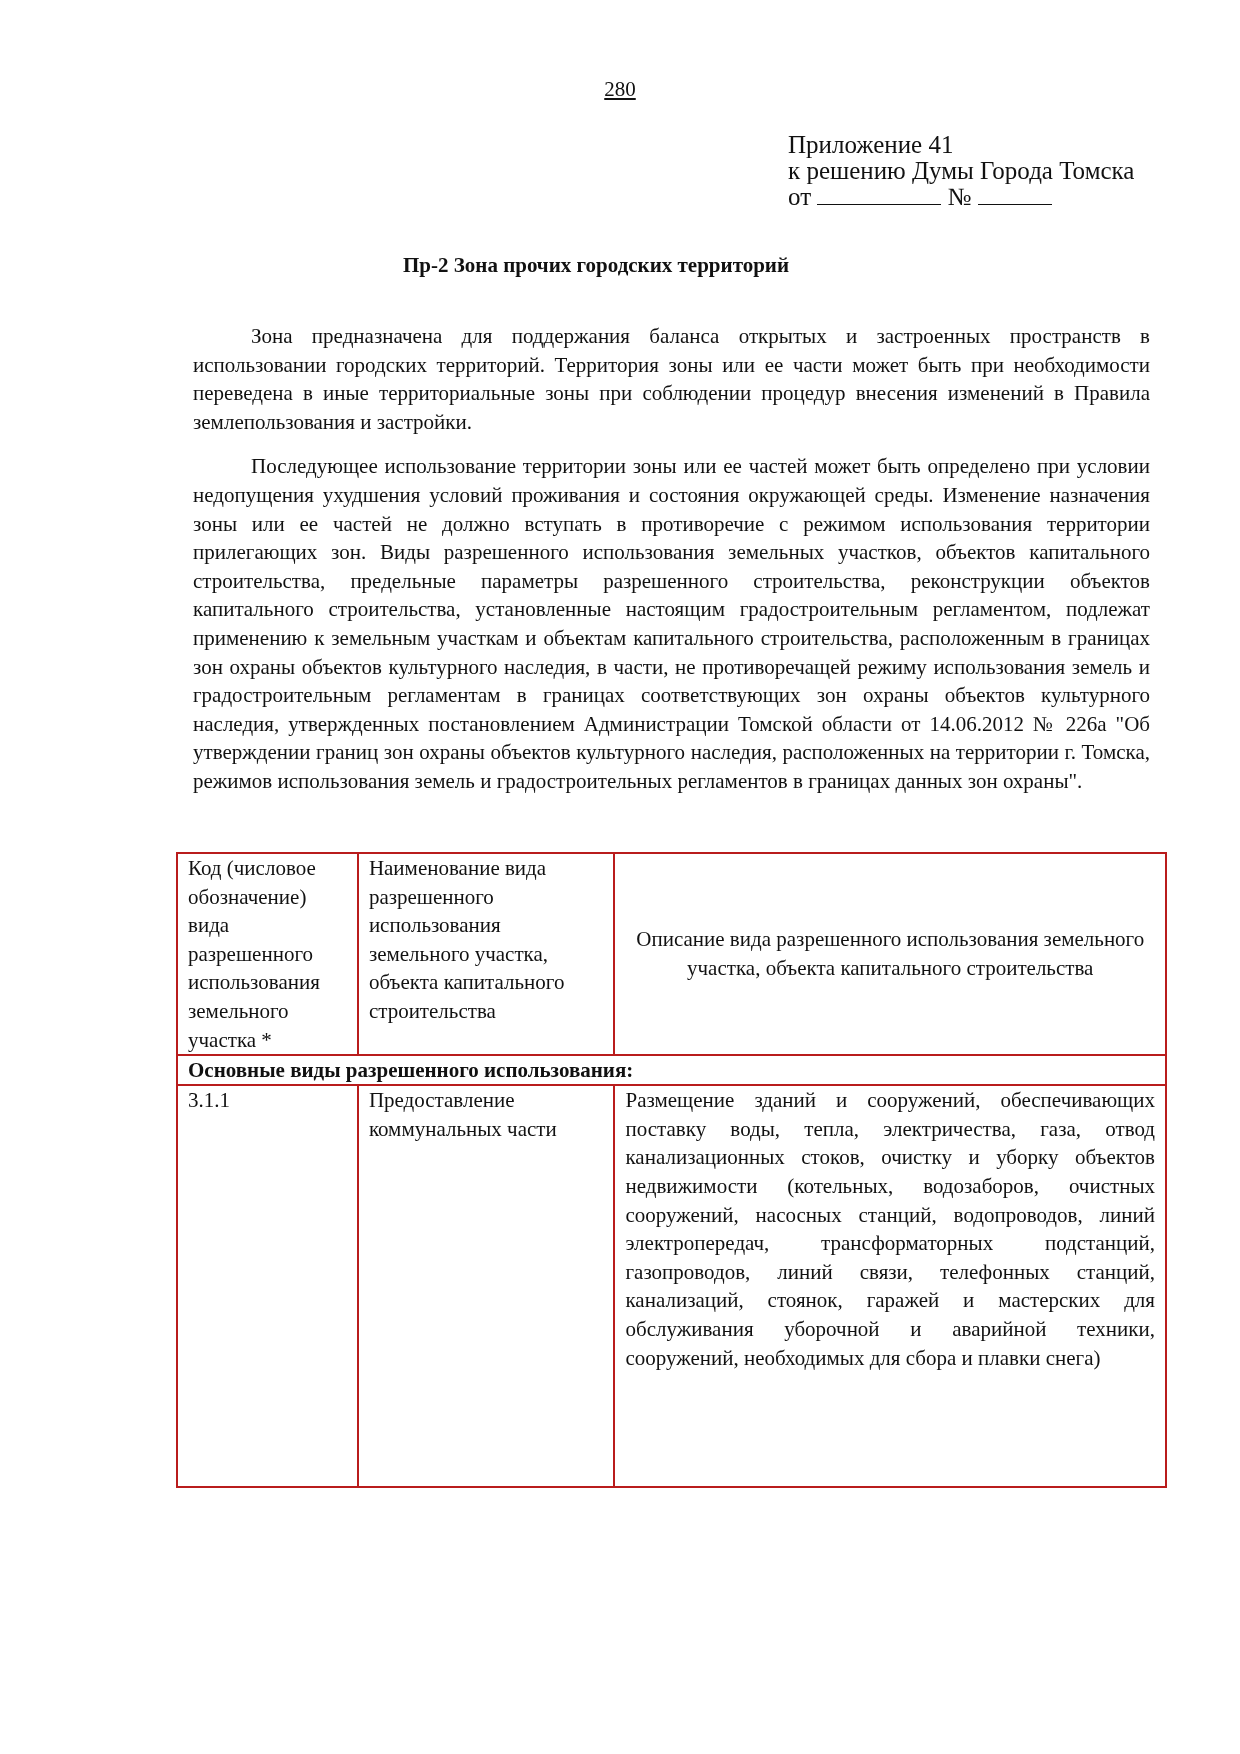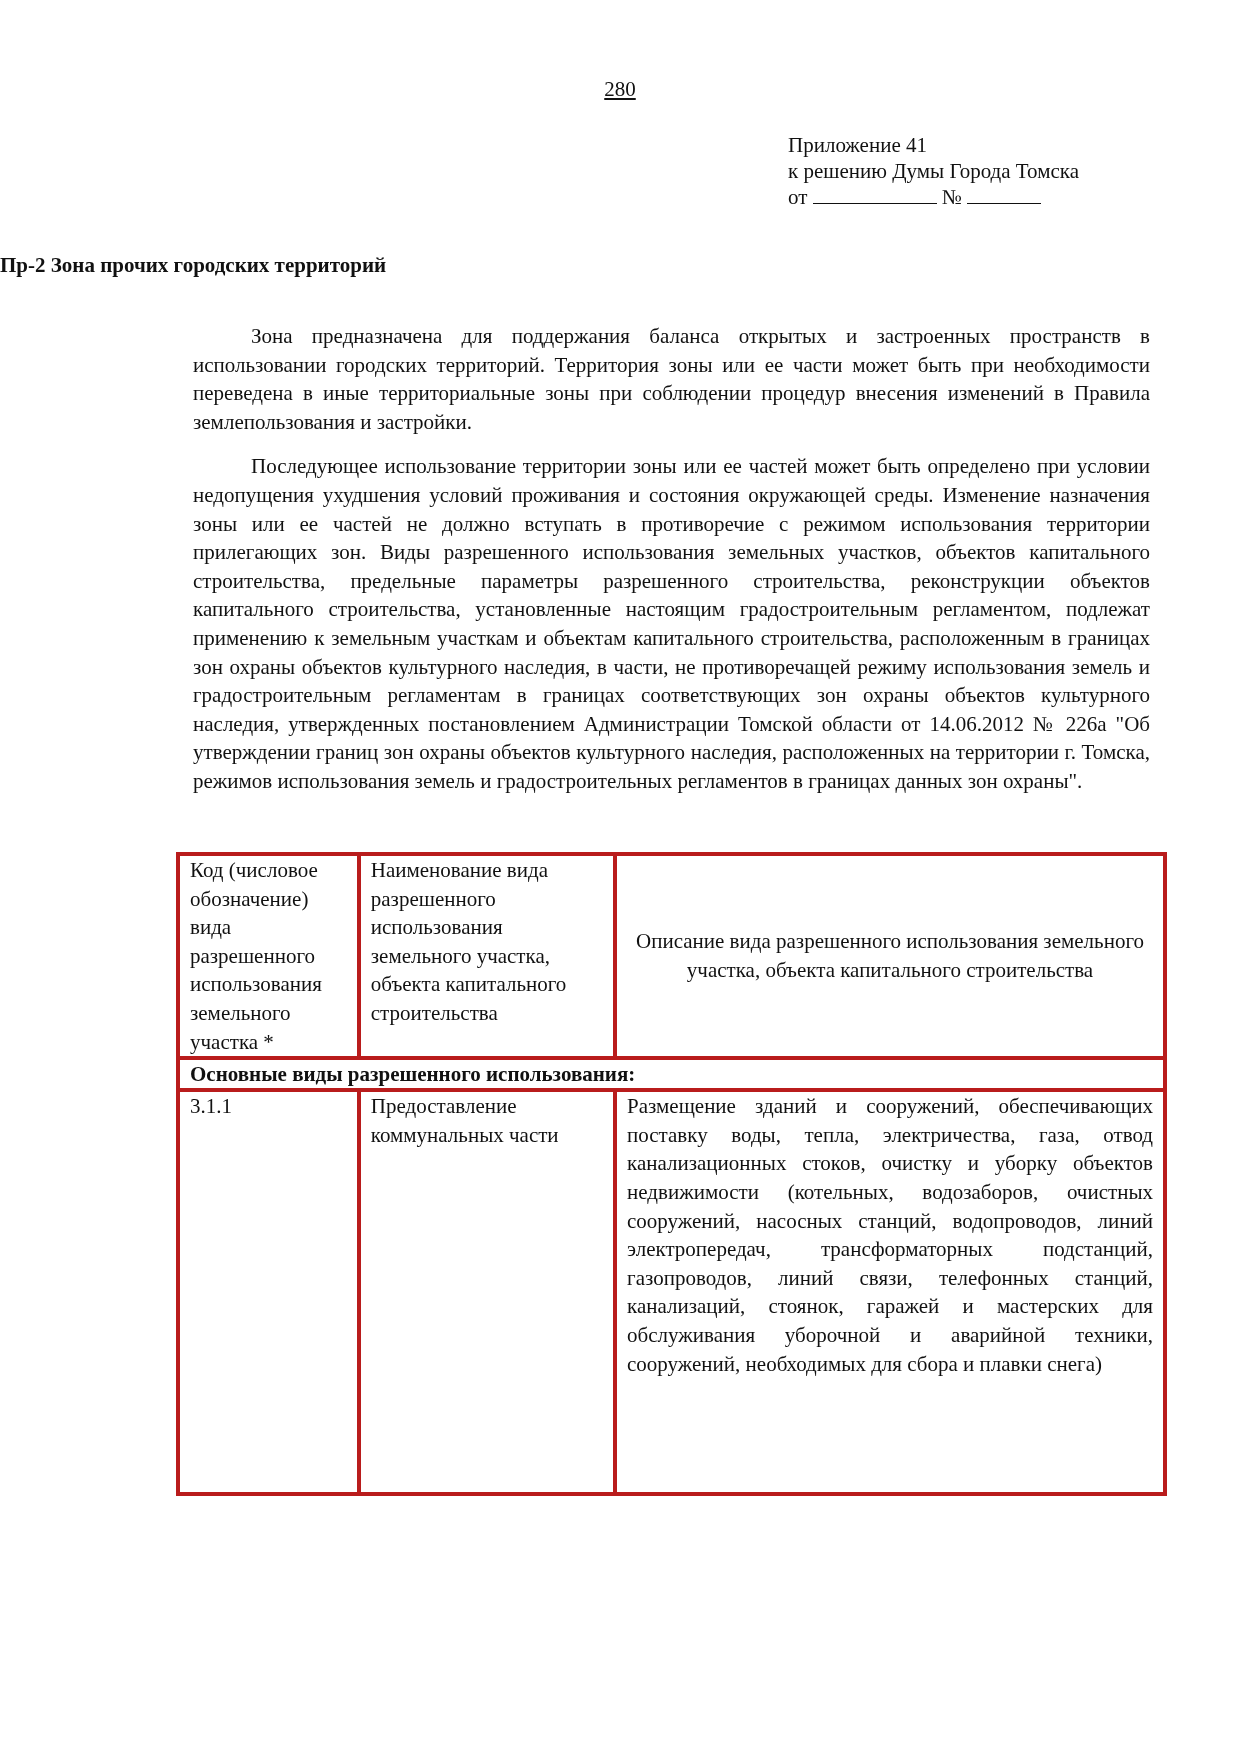--- a/index.html
+++ b/index.html
@@ -1,28 +1,28 @@
 <!DOCTYPE html>
 <html><head>
 <meta charset="utf-8">
 <style>
   html, body { margin: 0; padding: 0; background: #ffffff; }
   body { width: 1240px; height: 1754px; position: relative; overflow: hidden;
          font-family: "Liberation Serif", "DejaVu Serif", serif; color: #111; font-size: 21px; }
   .page-number { position: absolute; top: 76px; left: 0; width: 1240px; text-align: center; font-size: 21px; line-height: 26px; text-decoration: underline; }
-  .appendix { position: absolute; top: 132px; left: 788px; font-size: 21px; line-height: 26px; }
+  .appendix { position: absolute; top: 132px; left: 788px; font-size: 25px; line-height: 26px; }
   .appendix div { white-space: nowrap; }
   .blank { display: inline-block; border-bottom: 1px solid #111; height: 18px; vertical-align: baseline; }
   .blank.date { width: 124px; }
   .blank.num { width: 74px; }
-  .title { position: absolute; top: 252px; left: 0; width: 1192px; font-weight: bold; font-size: 21px; line-height: 26px; }
+  .title { position: absolute; top: 252px; left: 0; width: 1192px; text-align: center; font-weight: bold; font-size: 21px; line-height: 26px; }
   .body-text { position: absolute; top: 306px; left: 177px; width: 989px; font-size: 21px; line-height: 28.6px; }
   .body-text p { margin: 16px; text-align: justify; text-indent: 58px; }
   table.zones { position: absolute; top: 852px; left: 176px; width: 991px; border-collapse: collapse; font-size: 21px; line-height: 28.6px; }
-  table.zones td { border: 4px solid #b91c1c; vertical-align: top; padding: 0 10px 0 10px; }
+  table.zones td { border: 2px solid #b91c1c; vertical-align: top; padding: 0 10px 0 10px; }
   table.zones col.c1 { width: 181px; }
   table.zones col.c2 { width: 257px; }
   table.zones col.c3 { width: 553px; }
   .hdr td { height: 196px; }
   .hdr td.desc { vertical-align: middle; text-align: center; }
   .section td { text-align: left; font-weight: bold; height: 28px; padding: 0; line-height: 28px; }
   .desc-just { text-align: justify; text-align-last: left; }
   .row1 td { height: 400px; }
   .row2 td { height: 144px; }
   .row2 .desc-just { text-align-last: justify; }

